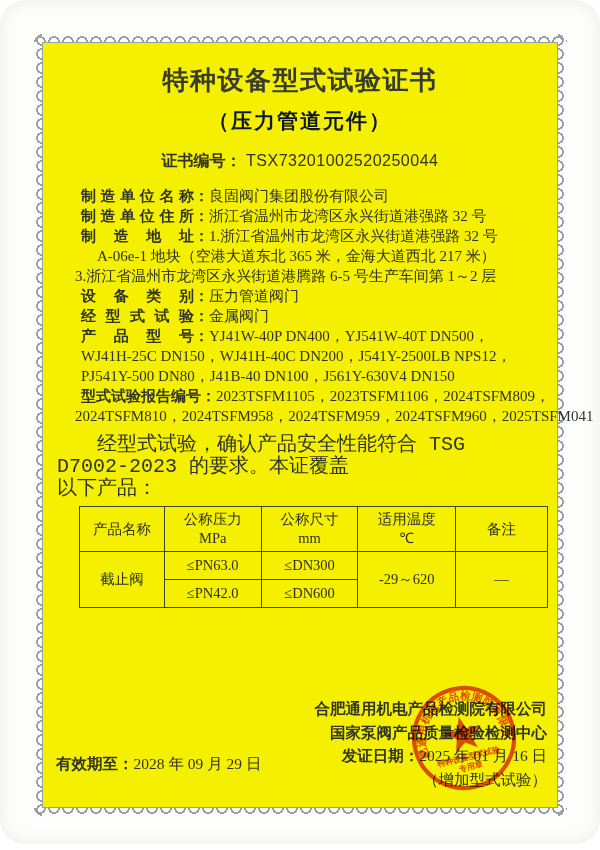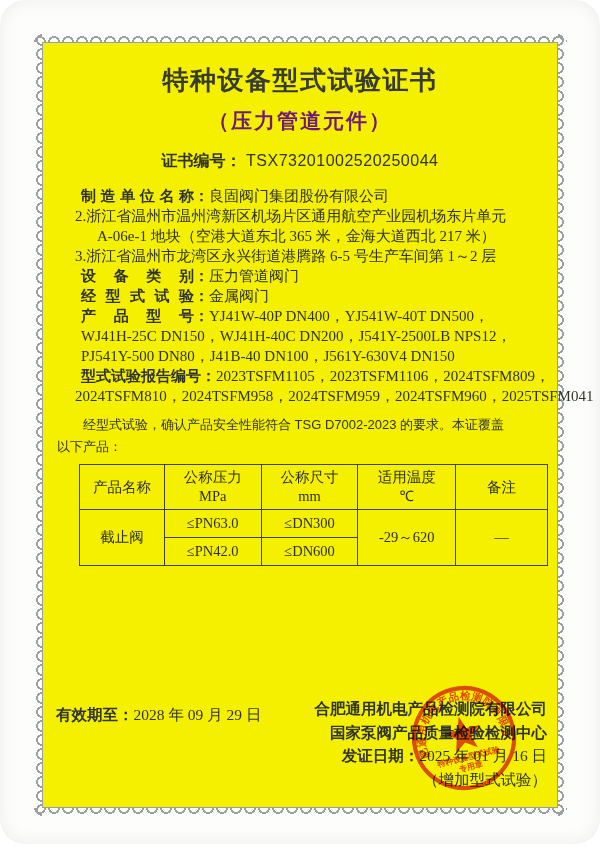--- a/index.html
+++ b/index.html
@@ -37,51 +37,51 @@
     position:absolute; left:42px; top:42px; width:516px; height:766px;
     background:#f5f000; border:1.5px solid #99a1a4; box-sizing:border-box;
     color:#30342a;
   }
   .title {
     margin-top:20px; text-align:center;
     font-size:26px; font-weight:bold; letter-spacing:1.5px; color:#383c2e;
   }
   .subtitle {
     margin-top:9px; text-align:center;
-    font-size:21px; font-weight:bold; letter-spacing:2px; color:#701a75;
+    font-size:21px; font-weight:bold; letter-spacing:2px; color:#0f172a;
   }
   .certno { margin-top:16px; text-align:center; font-size:16px; }
   .certno .cn-label { font-weight:bold; }
   .certno .cn-value { letter-spacing:0.5px; }
 
   .info { margin:14px 30px 0 38px; font-size:15px; line-height:20px; }
   .line { white-space:nowrap; }
   .lbl {
     display:inline-block; width:113px; text-align:justify; text-align-last:justify;
     font-weight:bold; vertical-align:bottom;
   }
   .lbl.wide { width:auto; text-align:right; text-align-last:auto; }
   .colon { font-weight:bold; }
   .val, .cont { font-family:"Liberation Serif", serif; }
   .cont.indent { padding-left:16px; }
   .cont.outdent { margin-left:-6px; }
 
-  .statement { margin:8px 14px 4px 14px; font-size:13px; line-height:22px; font-family:Liberation Sans, sans-serif; }
+  .statement { margin:8px 14px 4px 14px; font-size:20px; line-height:22px; font-family:Liberation Mono, monospace; }
   .statement .l1 { text-indent:2em; }
 
   table.spec {
     margin:6px 0 0 36px; border-collapse:collapse; width:469px;
     font-size:14.5px; text-align:center; font-family:"Liberation Serif", serif;
     color:#2e3128;
   }
   table.spec th, table.spec td { border:1.3px solid #3e4136; font-weight:normal; padding:0; }
   table.spec th { height:44px; line-height:19px; }
   table.spec td { height:27px; }
 
-  .footer-left { position:absolute; left:13px; top:662px; font-size:15.5px; }
+  .footer-left { position:absolute; left:13px; top:711px; font-size:15.5px; }
   .footer-left .f-lbl { font-weight:bold; }
   .footer-left .f-val { font-family:"Liberation Serif", serif; }
 
   .footer-right {
     position:absolute; right:10px; top:654px; text-align:right;
     font-size:15.5px; line-height:23.5px; font-family:"Liberation Serif", serif;
   }
   .footer-right .bold { font-weight:bold; }
 
   .seal {
@@ -105,21 +105,22 @@
     <div class="title">特种设备型式试验证书</div>
     <div class="subtitle">（压力管道元件）</div>
 
     <div class="certno">
       <span class="cn-label">证书编号</span><span class="colon">：</span>
       <span class="cn-value">TSX73201002520250044</span>
     </div>
 
     <div class="info">
       <div class="line"><span class="lbl">制造单位名称</span><span class="colon">：</span><span class="val">良固阀门集团股份有限公司</span></div>
-      <div class="line cont outdent">2.浙江省温州市温州湾新区机场片区通用航空产业园机场东片单元</div>
+      <div class="line"><span class="lbl">制造单位住所</span><span class="colon">：</span><span class="val">浙江省温州市龙湾区永兴街道港强路 32 号</span></div>
+      <div class="line"><span class="lbl">制造地址</span><span class="colon">：</span><span class="val">1.浙江省温州市龙湾区永兴街道港强路 32 号</span></div>
       <div class="line cont indent">A-06e-1 地块（空港大道东北 365 米，金海大道西北 217 米）</div>
       <div class="line cont outdent">3.浙江省温州市龙湾区永兴街道港腾路 6-5 号生产车间第 1～2 层</div>
       <div class="line"><span class="lbl">设备类别</span><span class="colon">：</span><span class="val">压力管道阀门</span></div>
       <div class="line"><span class="lbl">经型式试验</span><span class="colon">：</span><span class="val">金属阀门</span></div>
       <div class="line"><span class="lbl">产品型号</span><span class="colon">：</span><span class="val">YJ41W-40P DN400，YJ541W-40T DN500，</span></div>
       <div class="line cont">WJ41H-25C DN150，WJ41H-40C DN200，J541Y-2500LB NPS12，</div>
       <div class="line cont">PJ541Y-500 DN80，J41B-40 DN100，J561Y-630V4 DN150</div>
       <div class="line"><span class="lbl wide">型式试验报告编号</span><span class="colon">：</span><span class="val">2023TSFM1105，2023TSFM1106，2024TSFM809，</span></div>
       <div class="line cont outdent">2024TSFM810，2024TSFM958，2024TSFM959，2024TSFM960，2025TSFM041</div>
     </div>

